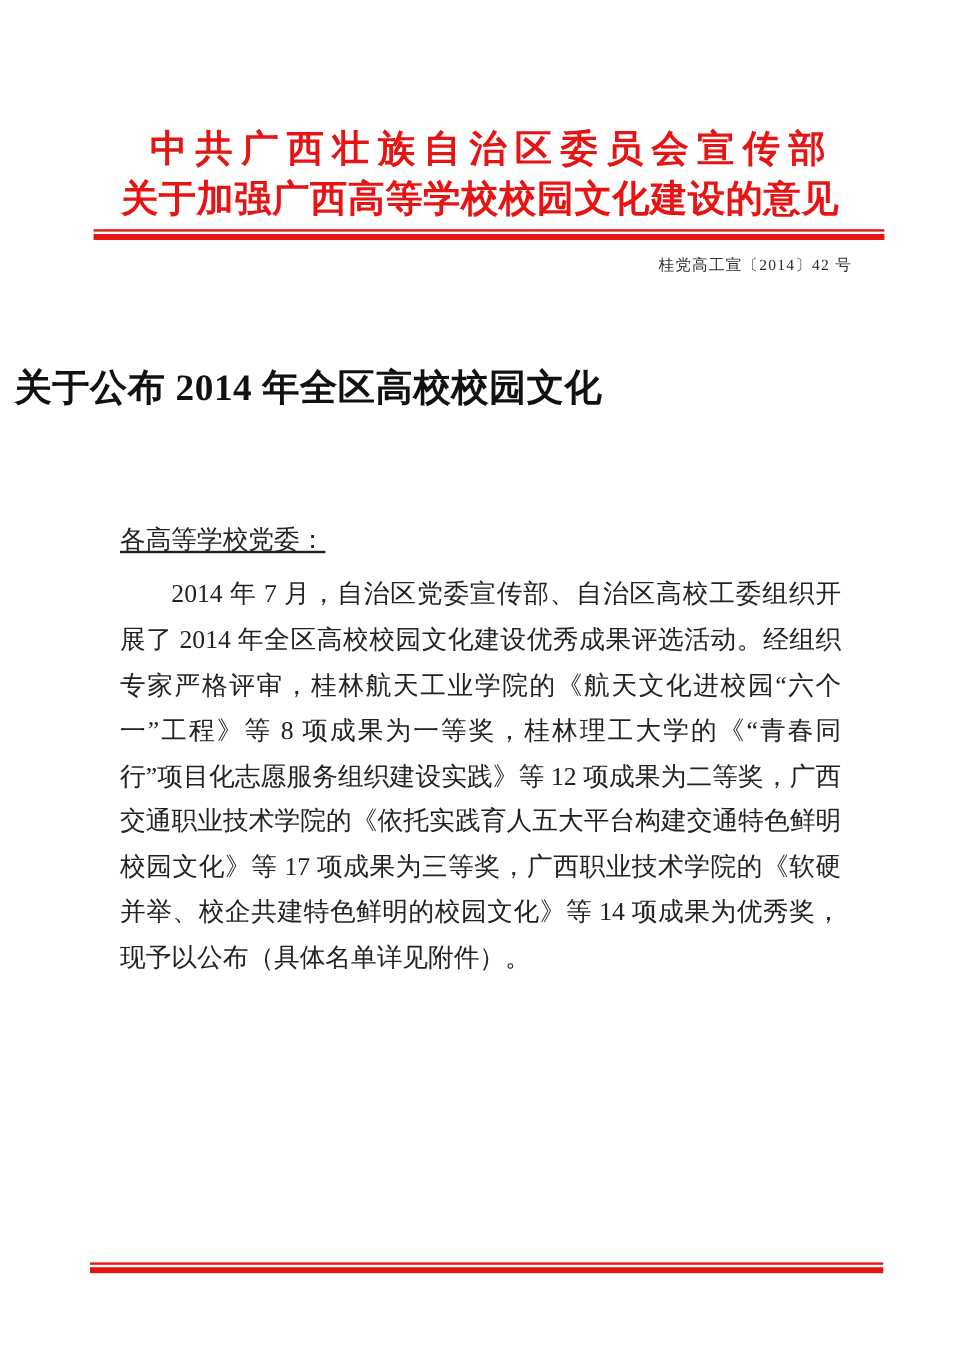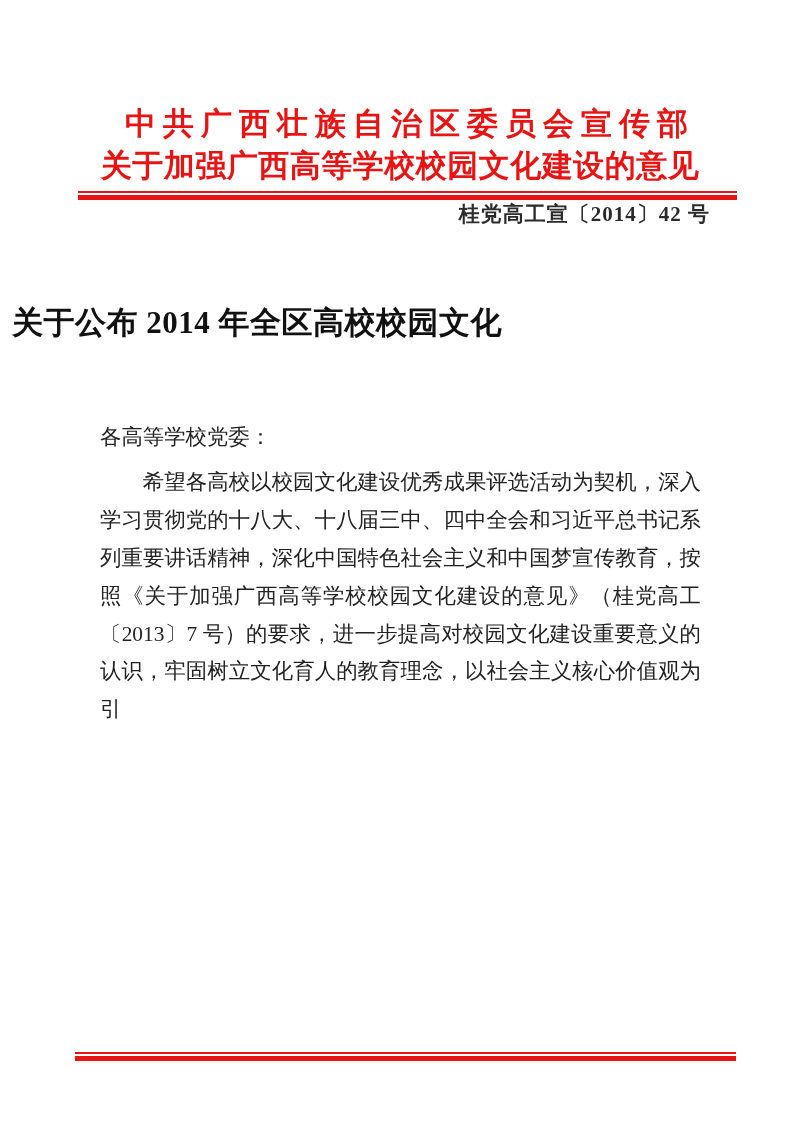--- a/index.html
+++ b/index.html
@@ -54,27 +54,26 @@
     top: 191px;
   }
   .rule-bottom {
     left: 75px;
     width: 661px;
     top: 1052px;
   }
   
   .doc-number {
     position: absolute;
-    top: 200px;
+    top: 212px;
     right: 90px;
-    font-size: 21px;
+    font-size: 13px;
     letter-spacing: 1px;
     color: #2b2b2b;
     white-space: nowrap;
-    font-weight: bold;
   }
   
   .doc-title {
     position: absolute;
     top: 288px;
     left: 0;
     width: 100%;
     margin: 12px;
     text-align: left;
     font-size: 31px;
@@ -88,22 +87,23 @@
     position: absolute;
     top: 419px;
     left: 100px;
     width: 601px;
     font-size: 21.4px;
     line-height: 37.9px;
     color: #222222;
     text-align: justify;
   }
   .salutation {
-    margin: 0 0 7px 0;
+    margin: 13px 0 7px 0;
     text-indent: 0;
+    text-decoration: underline;
   }
   .para {
     margin: 0;
     text-indent: 2em;
   }
 </style>
 </head>
 <body>
 
 <div class="page">
@@ -116,18 +116,18 @@
   <div class="red-rule rule-top"></div>
 
   <div class="doc-number">桂党高工宣〔2014〕42 号</div>
 
   <h1 class="doc-title">
     <span>关于公布 2014 年全区高校校园文化</span><br>
   </h1>
 
   <div class="doc-body">
     <p class="salutation">各高等学校党委：</p>
-    <p class="para">希望各高校以校园文化建设优秀成果评选活动为契机，深入学习贯彻党的十八大、十八届三中、四中全会和习近平总书记系列重要讲话精神，深化中国特色社会主义和中国梦宣传教育，按照《关于加强广西高等学校校园文化建设的意见》（桂党高工〔2013〕7 号）的要求，进一步提高对校园文化建设重要意义的认识，牢固树立文化育人的教育理念，以社会主义核心价值观为引</p>
+    <p class="para">2014 年 7 月，自治区党委宣传部、自治区高校工委组织开展了 2014 年全区高校校园文化建设优秀成果评选活动。经组织专家严格评审，桂林航天工业学院的《航天文化进校园“六个一”工程》等 8 项成果为一等奖，桂林理工大学的《“青春同行”项目化志愿服务组织建设实践》等 12 项成果为二等奖，广西交通职业技术学院的《依托实践育人五大平台构建交通特色鲜明校园文化》等 17 项成果为三等奖，广西职业技术学院的《软硬并举、校企共建特色鲜明的校园文化》等 14 项成果为优秀奖，现予以公布（具体名单详见附件）。</p>
   </div>
 
   <div class="red-rule rule-bottom"></div>
 
 </div>
 
 </body></html>

